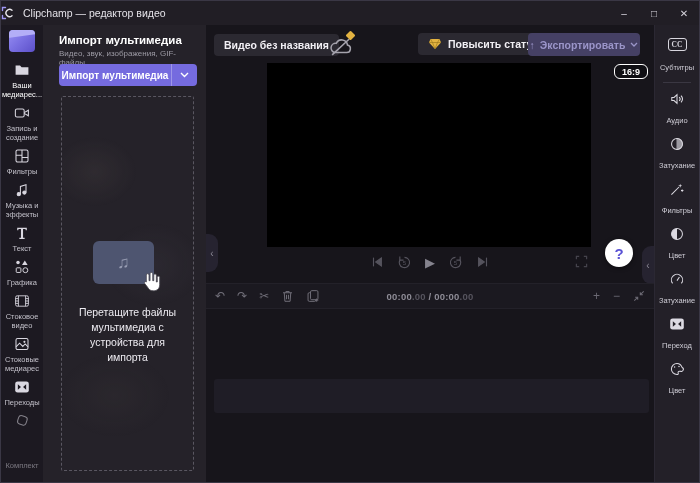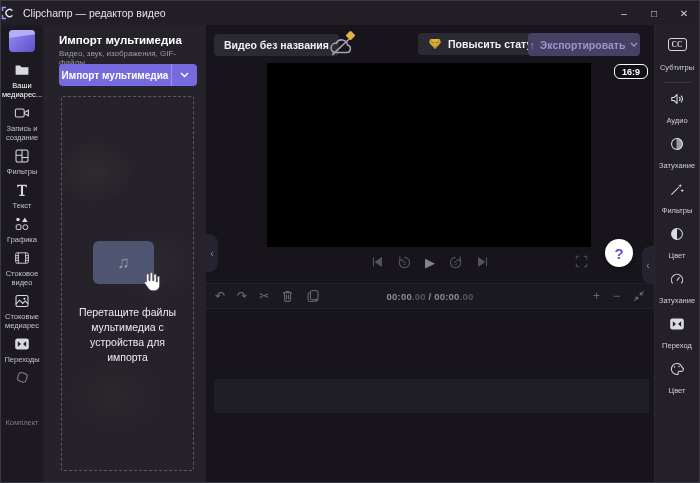--- a/index.html
+++ b/index.html
@@ -147,20 +147,30 @@
       <div class="ri">
         <span class="ic">
           <svg viewBox="0 0 20 20" fill="none" stroke="currentColor" stroke-width="1.3">
             <rect x="2.5" y="2.5" width="15" height="15" rx="2"></rect>
               <path d="M10 2.5v15M2.5 9h7.5M10 12h7.5"></path>
           </svg>
         </span>
         <span class="rl">Фильтры</span>
       </div>
 
+      <div class="ri">
+        <span class="ic">
+          <svg viewBox="0 0 20 20" fill="none" stroke="currentColor" stroke-width="1.3">
+            <path d="M8 15V5.5l7-2V13"></path>
+              <circle cx="6" cy="15.2" r="2" fill="currentColor"></circle>
+            <circle cx="13" cy="13.2" r="2" fill="currentColor"></circle>
+          </svg>
+        </span>
+        <span class="rl">Музыка и эффекты</span>
+      </div>
 
       <div class="ri">
         <span class="ic">
           <svg viewBox="0 0 20 20">
               <path d="M4 3.5h12v3h-1.3l-.4-1.5H11.3V16h2v1.5H6.7V16h2V5H5.7l-.4 1.5H4z" fill="currentColor"></path>
             </svg>
         </span>
         <span class="rl">Текст</span>
       </div>
 

